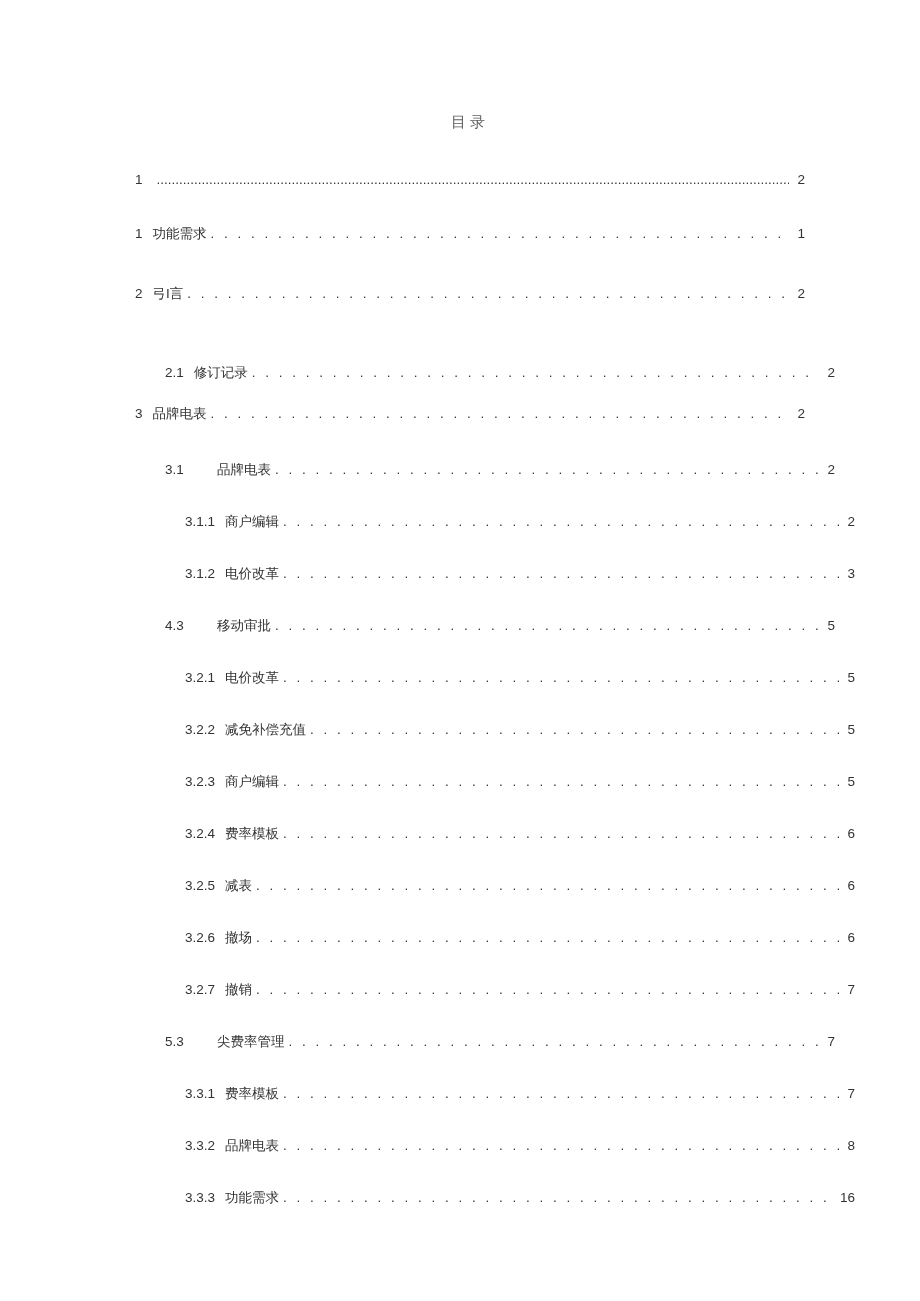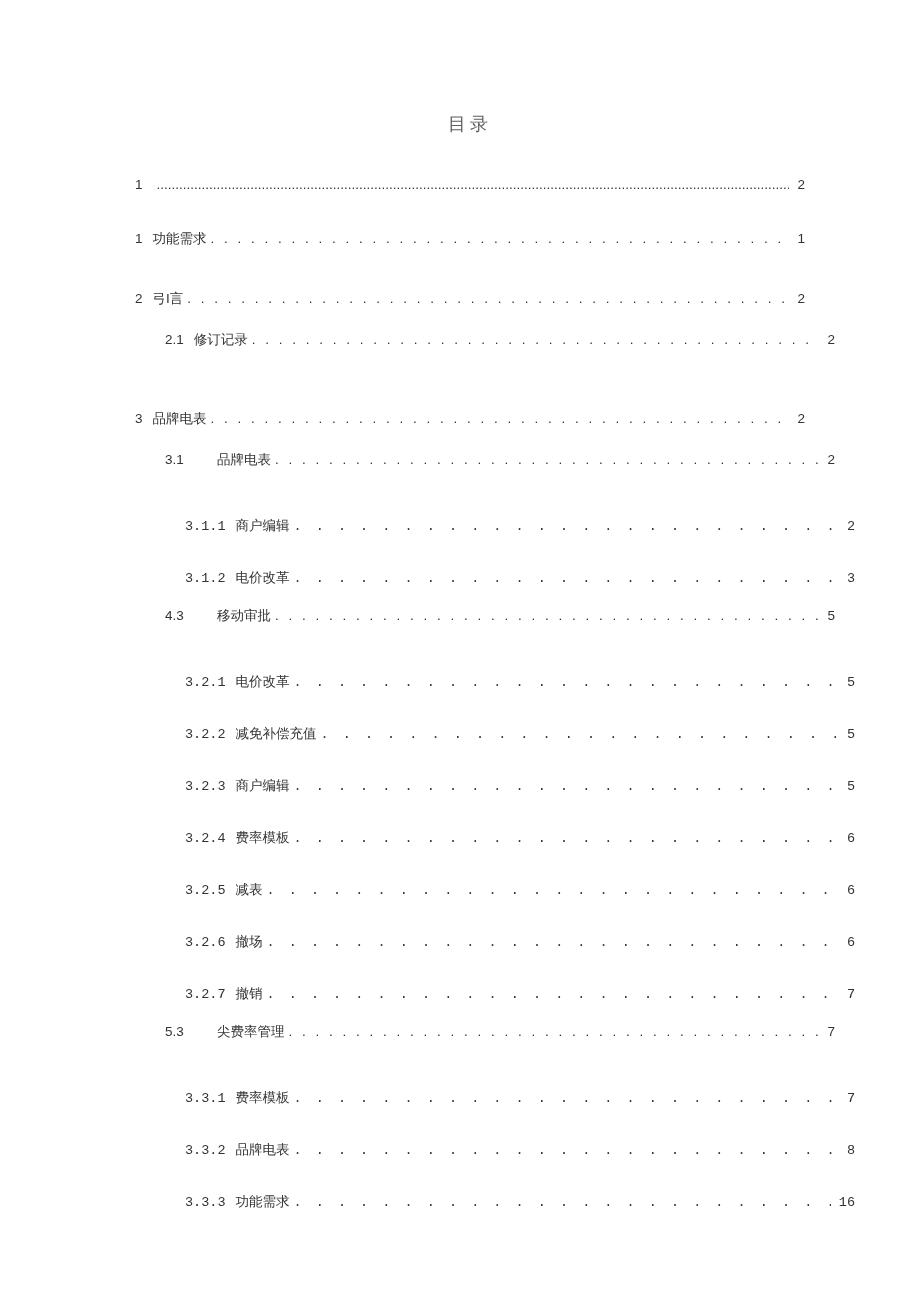--- a/index.html
+++ b/index.html
@@ -13,21 +13,21 @@
     .page {
       width: 920px;
       height: 1301px;
       padding: 110px 115px 60px 135px;
       box-sizing: border-box;
       font-size: 13.5px;
       line-height: 1.6;
     }
     .toc-title {
       text-align: center;
-      font-size: 18px;
+      font-size: 15px;
       letter-spacing: 4px;
       color: #606060;
       font-family: "SimSun", serif;
       margin-bottom: 22px;
     }
     .toc-row {
       display: flex;
       align-items: baseline;
       white-space: nowrap;
       width: 100%;
@@ -47,23 +47,23 @@
       margin: 0 4px;
       letter-spacing: 3px;
       color: #333;
     }
     .toc-page {
       flex: 0 0 auto;
       padding-left: 4px;
     }
     .lvl-0 { padding-left: 0px;  height: 48px; display:flex; align-items:center; }
     .lvl-1 { padding-left: 0px;  height: 60px; display:flex; align-items:center; }
-    .lvl-2 { padding-left: 30px; height: 60px; display:flex; align-items:flex-start; }
-    .lvl-3 { padding-left: 30px; height: 52px; display:flex; align-items:flex-start; }
-    .lvl-4 { padding-left: 50px; height: 52px; display:flex; align-items:center;font-family:Liberation Mono, monospace; }
+    .lvl-2 { padding-left: 30px; height: 60px; display:flex; align-items:flex-end; }
+    .lvl-3 { padding-left: 30px; height: 52px; display:flex; align-items:center; }
+    .lvl-4 { padding-left: 50px; height: 52px; display:flex; align-items:center; }
     .wide-num .toc-num { min-width: 42px; }
   </style>
 </head>
 <body>
 
 <div class="page">
 
   <div class="toc-title">目录</div>
 
   <div class="toc-row lvl-0">

